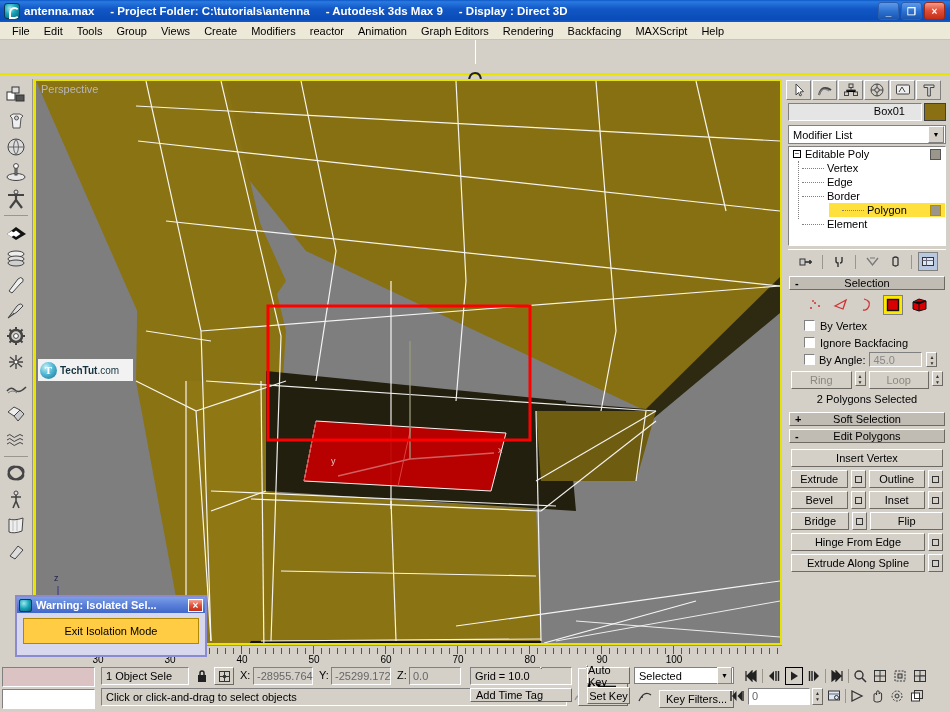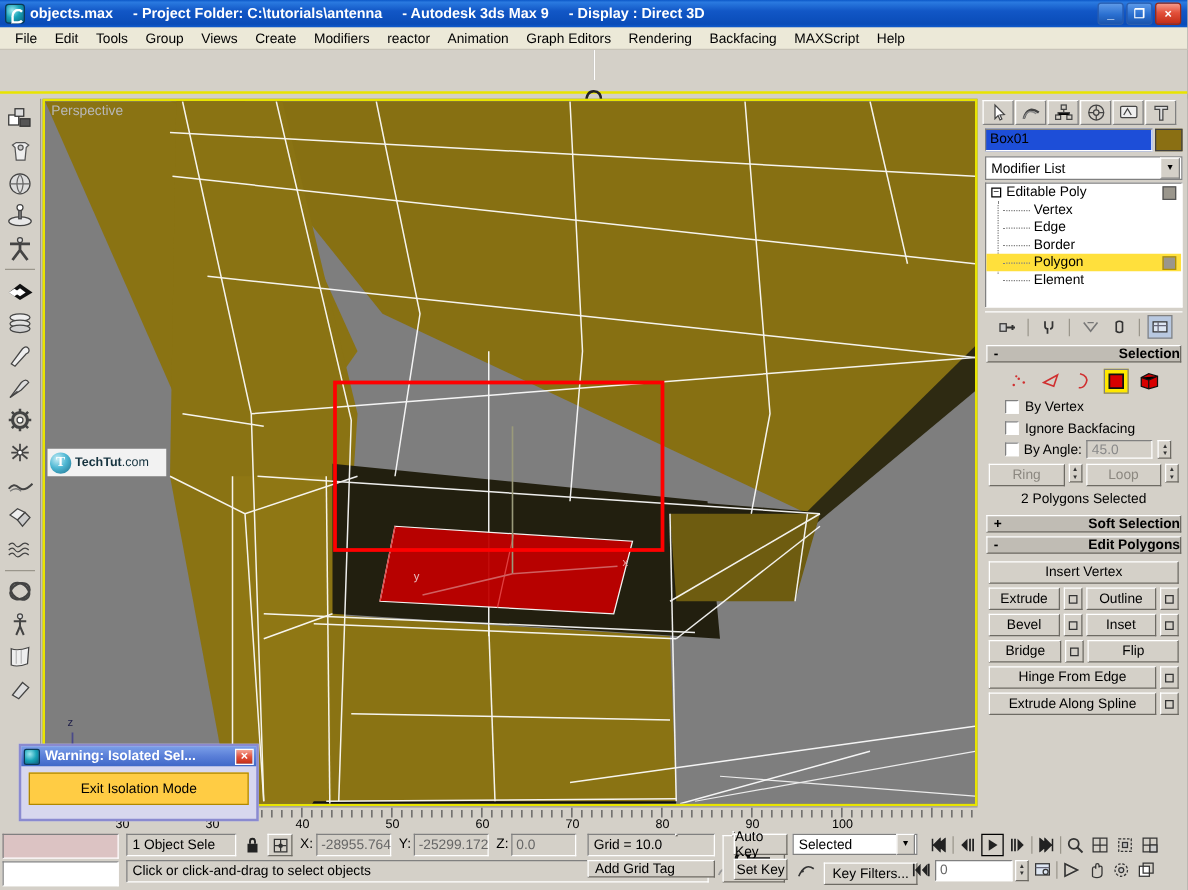--- a/index.html
+++ b/index.html
@@ -89,53 +89,53 @@
     color:#fff; font-size:11px; display:flex; align-items:center; justify-content:center;
     font-weight:bold; font-family:"Liberation Serif", serif; }
   .wm-com { font-weight:normal; }
 
   
   .cmdpanel { position:absolute; left:784px; top:79px; width:166px; height:586px; background:#d4d0c8; }
   .cp-tabs { display:flex; height:22px; align-items:center; padding:1px 2px; gap:1px; }
   .cptab { width:25px; height:20px; display:flex; align-items:center; justify-content:center;
            background:#d4d0c8; border:1px solid #fff; border-right-color:#808080; border-bottom-color:#808080; }
   .cp-row { display:flex; padding:2px 4px; gap:2px; align-items:center; }
-  .namefield { flex:1; height:18px; background:#1d4ed8; border:1px solid #808080;
-               border-right-color:#fff; border-bottom-color:#fff; padding:1px 3px; font-size:11px; }
+  .namefield { flex:1; height:18px; background:#e5e5e5; border:1px solid #808080;
+               border-right-color:#fff; border-bottom-color:#fff; padding:1px 16px; font-size:11px;text-align:right; }
   .colorsw { width:22px; height:18px; background:#8a6f13; border:1px solid #404040; }
   .modcombo { margin:2px 4px; height:19px; background:#fff; border:1px solid #808080;
               display:flex; align-items:center; justify-content:space-between; padding-left:4px; font-size:11px; }
   .modcombo .arrow { width:16px; height:17px; background:#d4d0c8; border:1px solid #808080;
               border-top-color:#fff;border-left-color:#fff;
               display:flex;align-items:center;justify-content:center;font-size:7px;margin:0 1px; }
   .stack { margin:2px 4px; height:100px; background:#fff; border:1px solid #808080;
            border-right-color:#fff; border-bottom-color:#fff; overflow:hidden; position:relative; }
   .stackrow { height:14px; display:flex; align-items:center; font-size:11px; padding-left:4px; position:relative; }
-  .stackrow.sel { background:#ffe03c; }
+  .stackrow.sel { background:#ffe03c;margin-left:40px; }
   .stk-box { width:8px; height:8px; border:1px solid #000; background:#fff;
              display:flex; align-items:center; justify-content:center; font-size:8px;
              line-height:6px; margin-right:4px; flex:none; }
   .stk-dash { width:22px; border-top:1px dotted #808080; margin-right:3px; margin-left:9px; flex:none;}
   .stk-chk { position:absolute; right:4px; top:2px; width:11px; height:11px;
              background:#9a968c; border:1px solid #555; }
   .stk-chk.y { border-color:#b09000; background:#9a968c; }
   .stk-vline{position:absolute;left:9px;top:14px;bottom:26px;width:1px;border-left:1px dotted #808080;}
   .stktools { display:flex; align-items:center; justify-content:center; gap:3px;
               height:24px; margin:3px 4px 0; border-top:1px solid #fff; }
   .stktools .vs { width:1px; height:14px; background:#9a968c; margin:0 3px; }
   .stkbtn { width:20px; height:19px; display:flex; align-items:center; justify-content:center; }
   .stkbtn.on { background:#b8c8e0; border:1px solid #808080; }
 
   .rollhdr {
     margin:3px 5px 0; height:14px; background:#c0bcb4;
     border:1px solid #fff; border-right-color:#6d6a63; border-bottom-color:#6d6a63;
     display:flex; align-items:center; font-size:11px; position:relative;
   }
   .rollhdr .pm { position:absolute; left:5px; font-weight:bold; }
-  .rollhdr .t { flex:1; text-align:right;font-weight:bold; }
+  .rollhdr .t { flex:1; text-align:center; }
   .rollbody { margin:0 5px; padding:3px 2px 4px; }
 
   .seliconrow { display:flex; align-items:center; justify-content:center; gap:6px; height:24px; }
   .selic { width:20px; height:20px; display:flex; align-items:center; justify-content:center; }
   .selic.active { background:#ffe800; border:1px solid #808080; }
 
   .chkrow { display:flex; align-items:center; gap:5px; height:17px; padding-left:13px; font-size:11px; }
   .chk { width:11px; height:11px; background:#fff; border:1px solid #808080;
          border-right-color:#fff; border-bottom-color:#fff; flex:none; }
   .spin { width:11px; height:15px; background:#d4d0c8; border:1px solid #fff;
@@ -202,21 +202,21 @@
   .navbtn { width:18px; height:18px; display:flex; align-items:center; justify-content:center; }
   .navbtn.on { border:1px solid #000; }
 </style>
 </head>
 <body>
 
 <div class="app">
 
   <div class="titlebar">
     <div class="tb-icon"></div>
-    <div class="tb-text">objects.max</div>
+    <div class="tb-text">antenna.max</div>
     <span class="tb-sep"></span>
     <div class="tb-text">- Project Folder: C:\tutorials\antenna</div>
     <span class="tb-sep"></span>
     <div class="tb-text">- Autodesk 3ds Max 9</div>
     <span class="tb-sep"></span>
     <div class="tb-text">- Display : Direct 3D</div>
     <div class="tb-spacer"></div>
     <div class="tb-btns">
       <div class="tb-btn">_</div>
       <div class="tb-btn">❐</div>
@@ -983,21 +983,21 @@
     <div class="abs" style="left:397px; top:4px; font-size:11px;">Z:</div>
     <div class="sb-num abs" style="left:409px; top:2px; width:52px;">0.0</div>
     <div class="sb-field abs" style="left:470px; top:2px; width:102px;">Grid = 10.0</div>
 
     <div class="sb-field abs" style="left:101px; top:23px; width:466px;">Click or click-and-drag to select objects</div>
     <div class="abs" style="left:570px; top:23px; width:18px; height:18px; display:flex; align-items:center; justify-content:center;">
       <svg width="12" height="12" viewBox="0 0 12 12">
           <path d="M2 9 q3 -7 8 -3" stroke="#999" fill="none" stroke-width="1.4"></path>
         </svg>
     </div>
-    <div class="sb-btn abs" style="left:470px; top:23px; width:102px; justify-content:flex-start; padding-left:5px;">Add Grid Tag</div>
+    <div class="sb-btn abs" style="left:470px; top:23px; width:102px; justify-content:flex-start; padding-left:5px;">Add Time Tag</div>
 
     <div class="sb-btn abs" style="left:540px; top:2px; width:0px;"></div>
 
     <div class="abs" style="left:578px; top:3px; width:50px; height:38px; background:#d4d0c8; border:1px solid #fff; border-right-color:#6d6a63; border-bottom-color:#6d6a63; display:flex; align-items:center; justify-content:center;">
       <svg width="32" height="16" viewBox="0 0 32 16">
           <circle cx="7" cy="8" r="5" fill="none" stroke="#111" stroke-width="2.6"></circle>
           <path d="M12 8 H29" stroke="#111" stroke-width="2.6"></path>
           <path d="M22 8 v4 M27 8 v4" stroke="#111" stroke-width="2.4"></path>
         </svg>
     </div>

